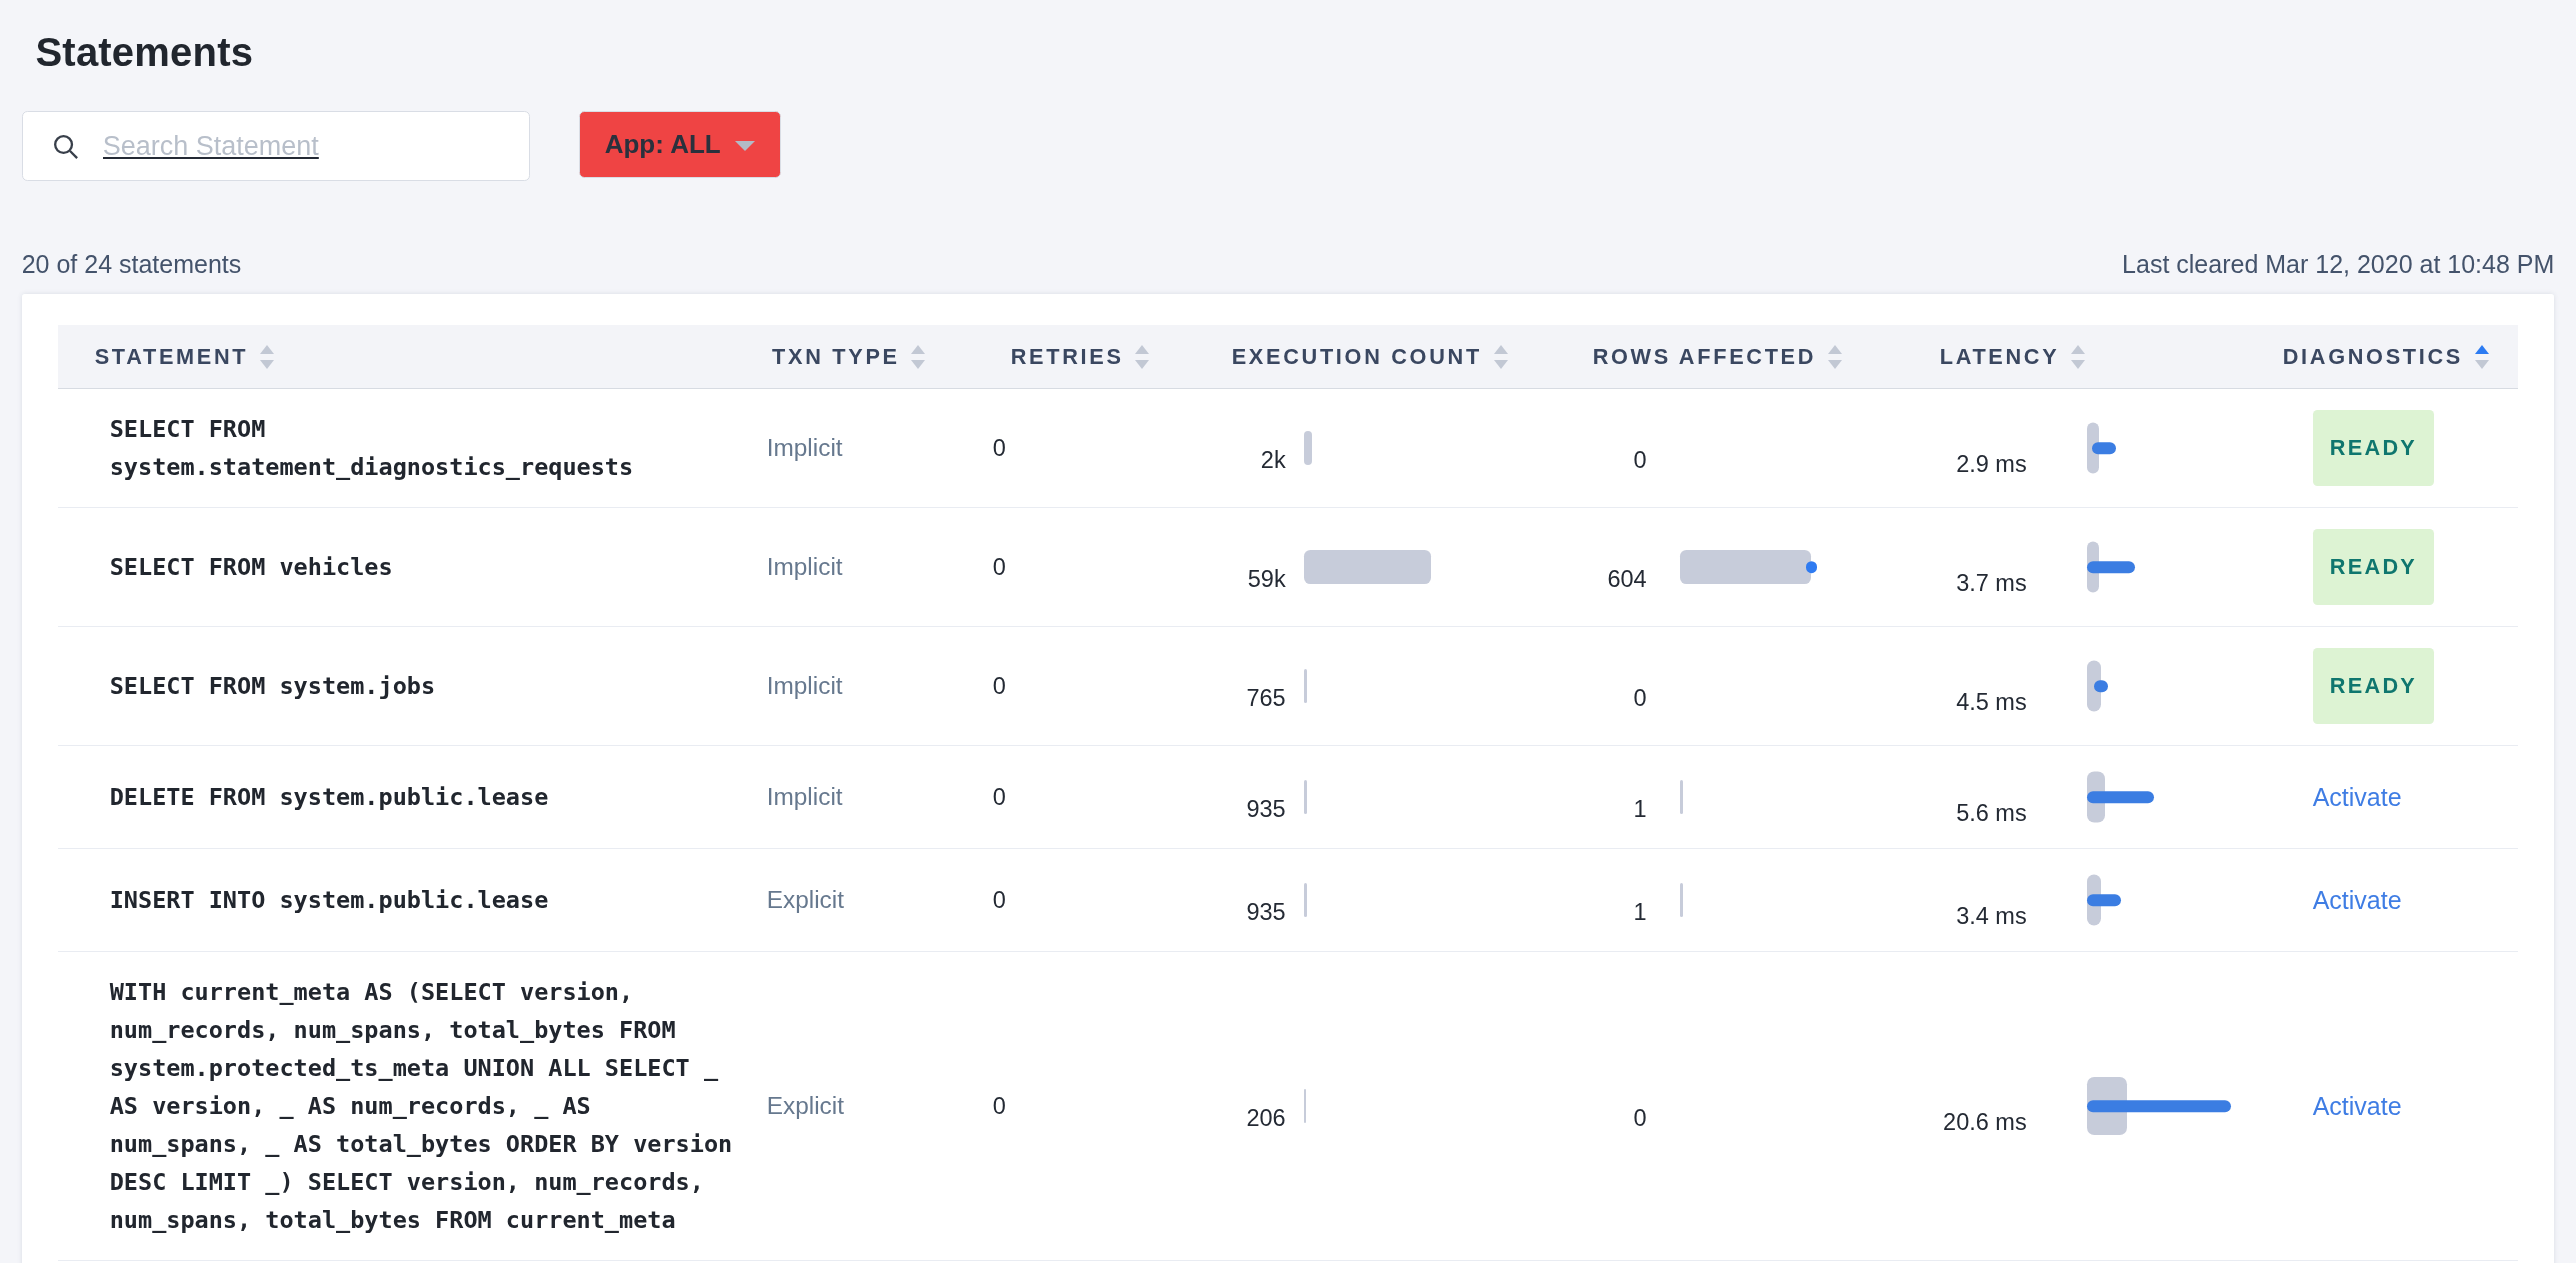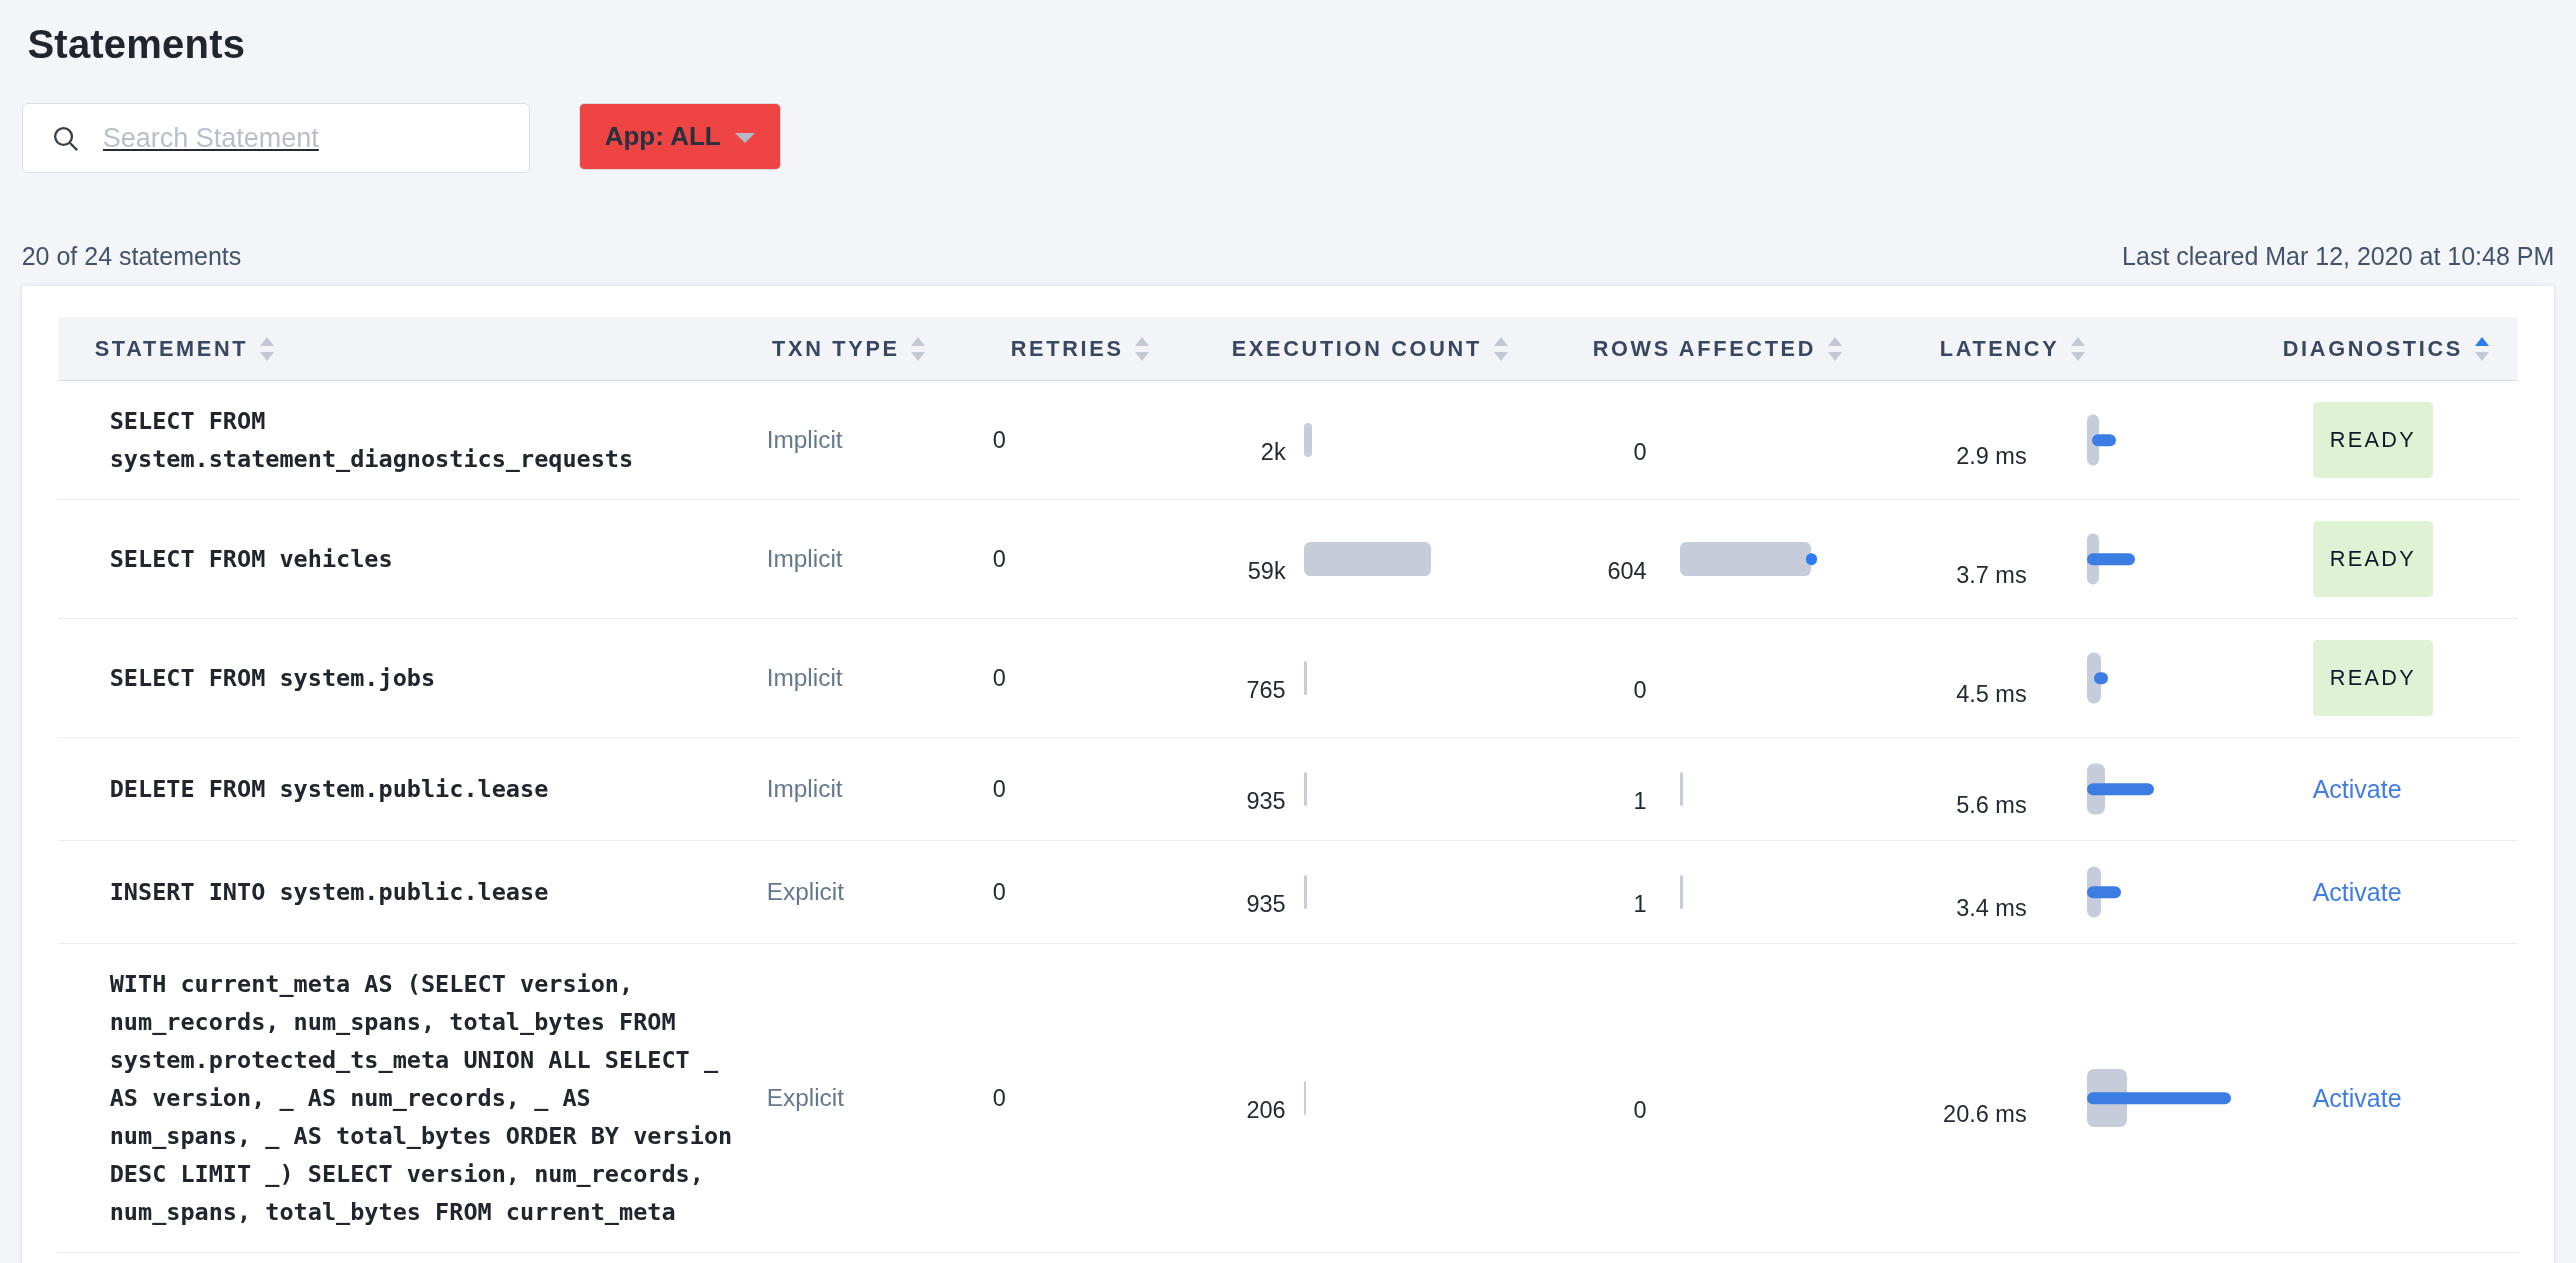--- a/index.html
+++ b/index.html
@@ -6,21 +6,21 @@
   body{
     width:2576px;height:1264px;overflow:hidden;
     background:#f4f5f9;
     font-family:"Liberation Sans", sans-serif;
     color:#242a35;
     -webkit-font-smoothing:antialiased;
   }
   .page{padding:16.2px 21.7px 0 21.7px;}
 
   .page-title{
-    margin:4px;padding-left:1.8px;
+    margin:12px;padding-left:1.8px;
     font-size:40px;line-height:49px;font-weight:600;color:#21262e;
     letter-spacing:0.2px;
   }
 
   .controls{margin-top:34px;display:flex;align-items:flex-start;gap:49px;}
   .search-box{
     width:508px;height:70px;background:#fff;
     border:1.8px solid #d9dde5;border-radius:5.4px;
     display:flex;align-items:center;box-sizing:border-box;padding:0 21.7px 0 27px;text-decoration:underline;
   }
@@ -85,22 +85,22 @@
   .c3 .gbar-wrap{margin-left:18px;}
   .c4 .gbar-wrap{margin-left:33px;}
   .gbar{background:#c7ccda;border-radius:6.3px;height:34px;}
   .rows-dot{position:absolute;width:11.7px;height:11.7px;border-radius:50%;background:#2f7bf1;top:50%;transform:translateY(-50%);}
   .c5 .num{width:87px;font-size:23.5px;color:#242a34;}
   .lat-chart{position:relative;width:162px;height:60px;margin-left:60px;}
   .lat-pill{position:absolute;left:0;top:50%;transform:translateY(-50%);background:#c7ccda;border-radius:7.2px;}
   .lat-bar{position:absolute;top:50%;transform:translateY(-50%);background:#3b7de2;border-radius:6.3px;height:11.7px;}
   .td.c6{padding-left:30px;}
   .badge-ready{
-    display:inline-block;background:#ddf3d3;color:#0f172a;
-    font-size:21.7px;font-weight:400;letter-spacing:2.3px;
+    display:inline-block;background:#ddf3d3;color:#0f766e;
+    font-size:21.7px;font-weight:700;letter-spacing:2.3px;
     padding:25px 17px;border-radius:4.5px;
   }
   .link-activate{font-size:25px;color:#3f7de4;cursor:pointer;text-decoration:none;}
 </style>
 </head>
 <body>
 
 <div class="page">
   <h1 class="page-title">Statements</h1>
 

